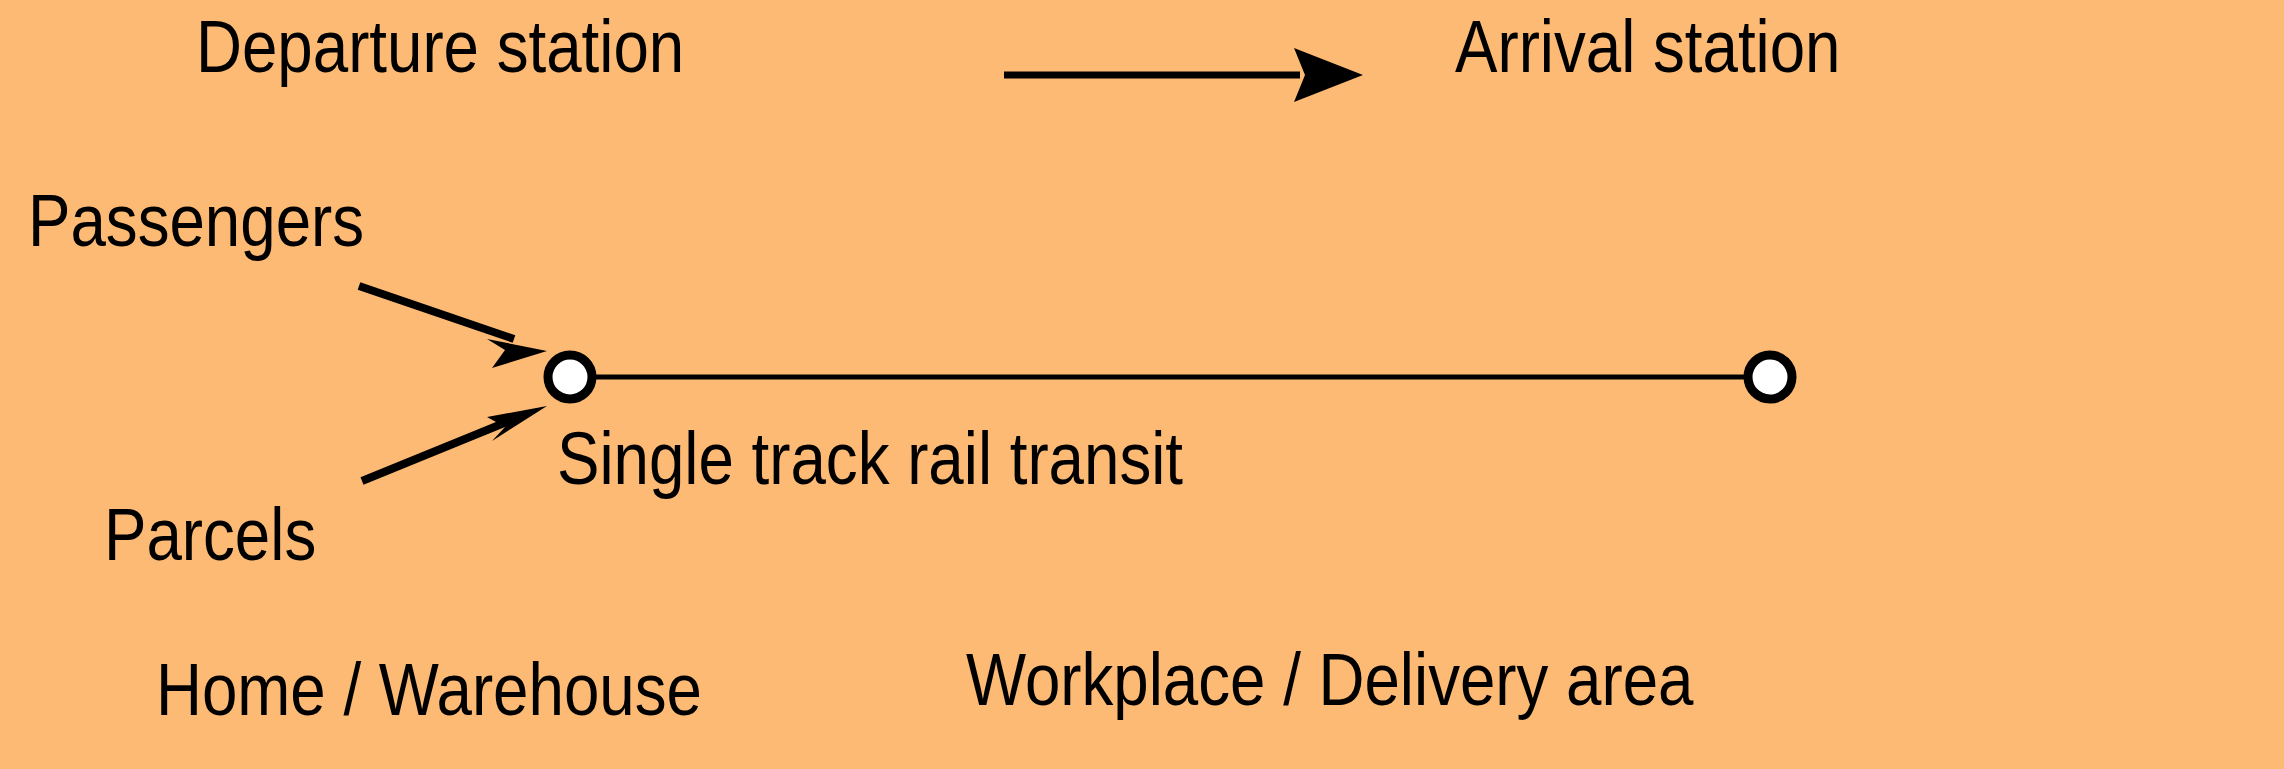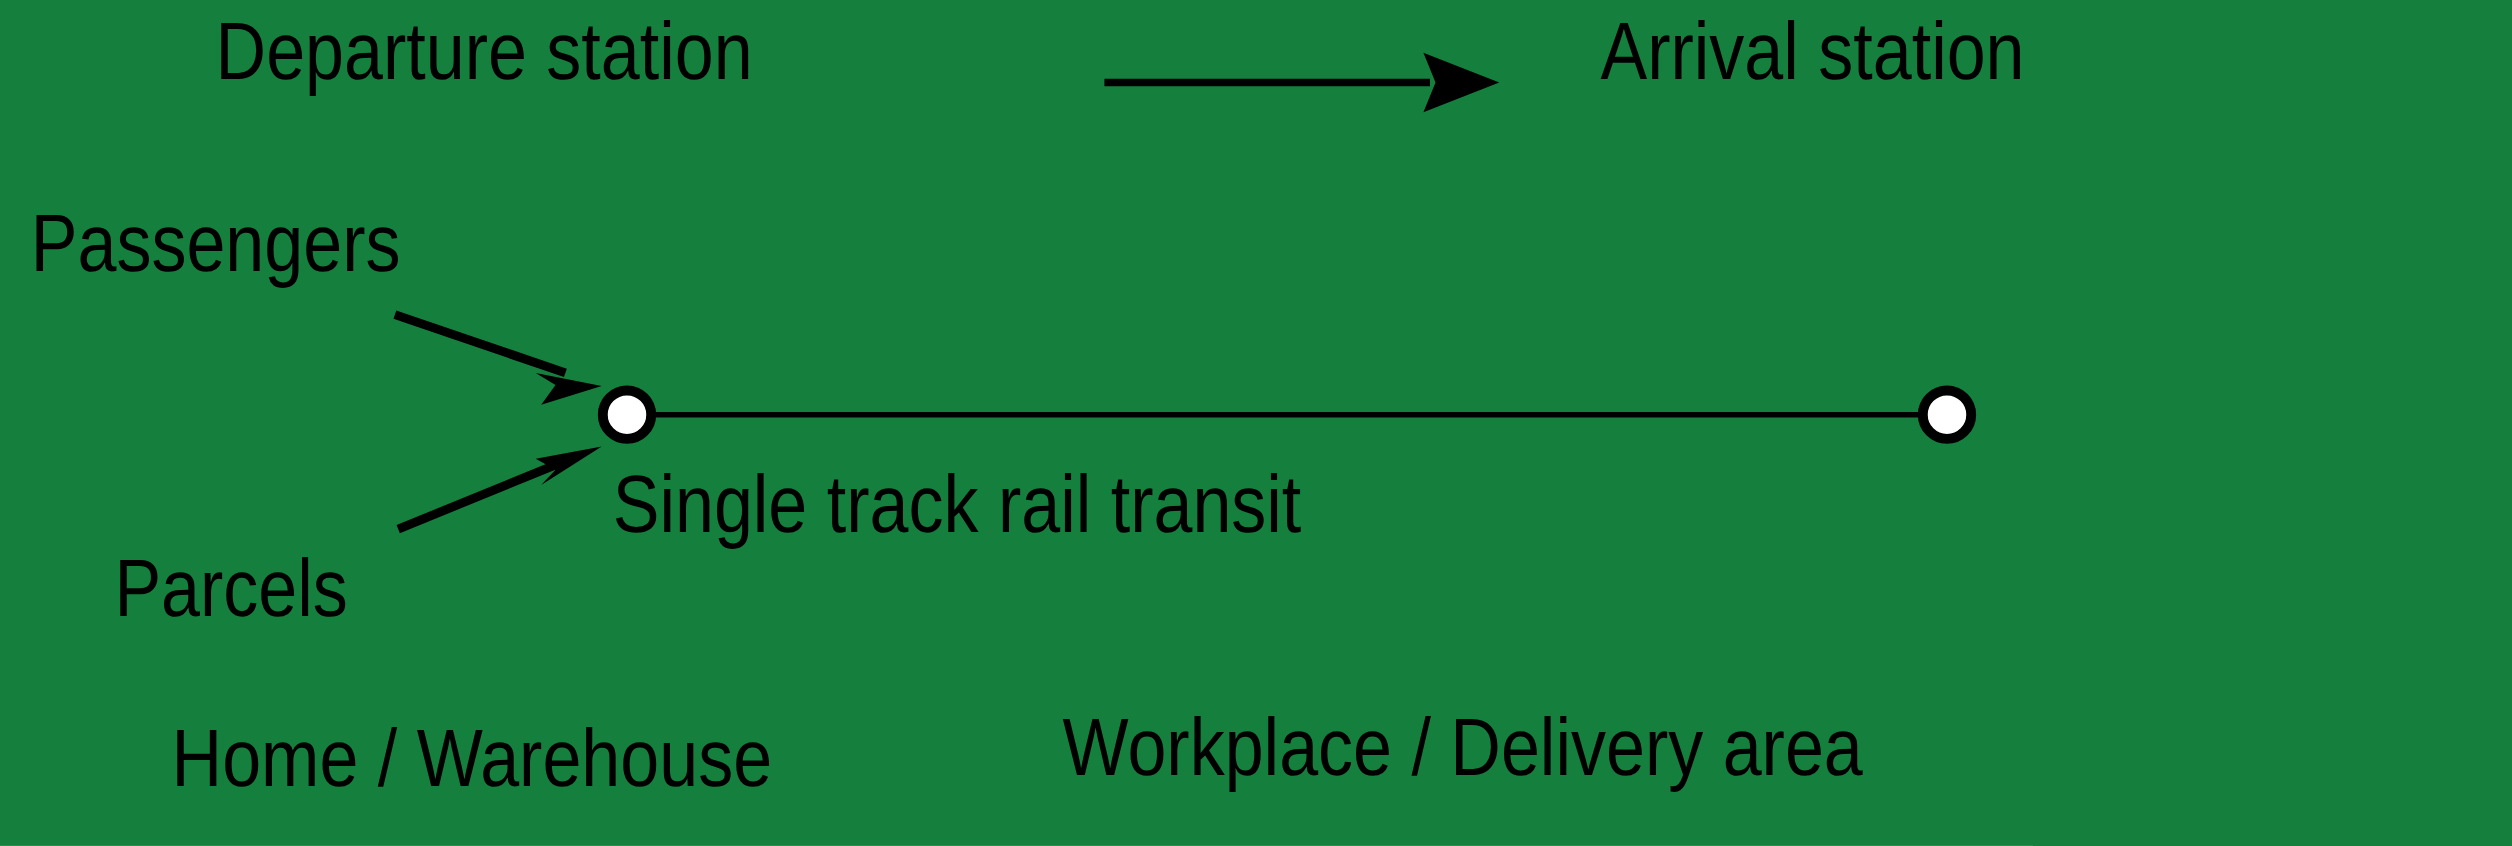--- a/index.html
+++ b/index.html
@@ -7,21 +7,21 @@
     padding: 0;
     background: #ffffff;
   }
   body {
     font-family: "Liberation Sans", sans-serif;
   }
   #diagram-root {
     position: relative;
     width: 2284px;
     height: 769px;
-    background: #15803d;
+    background: #fdba74;
     overflow: hidden;
   }
   #diagram-svg {
     position: absolute;
     left: 0;
     top: 0;
     width: 2284px;
     height: 769px;
     display: block;
   }

